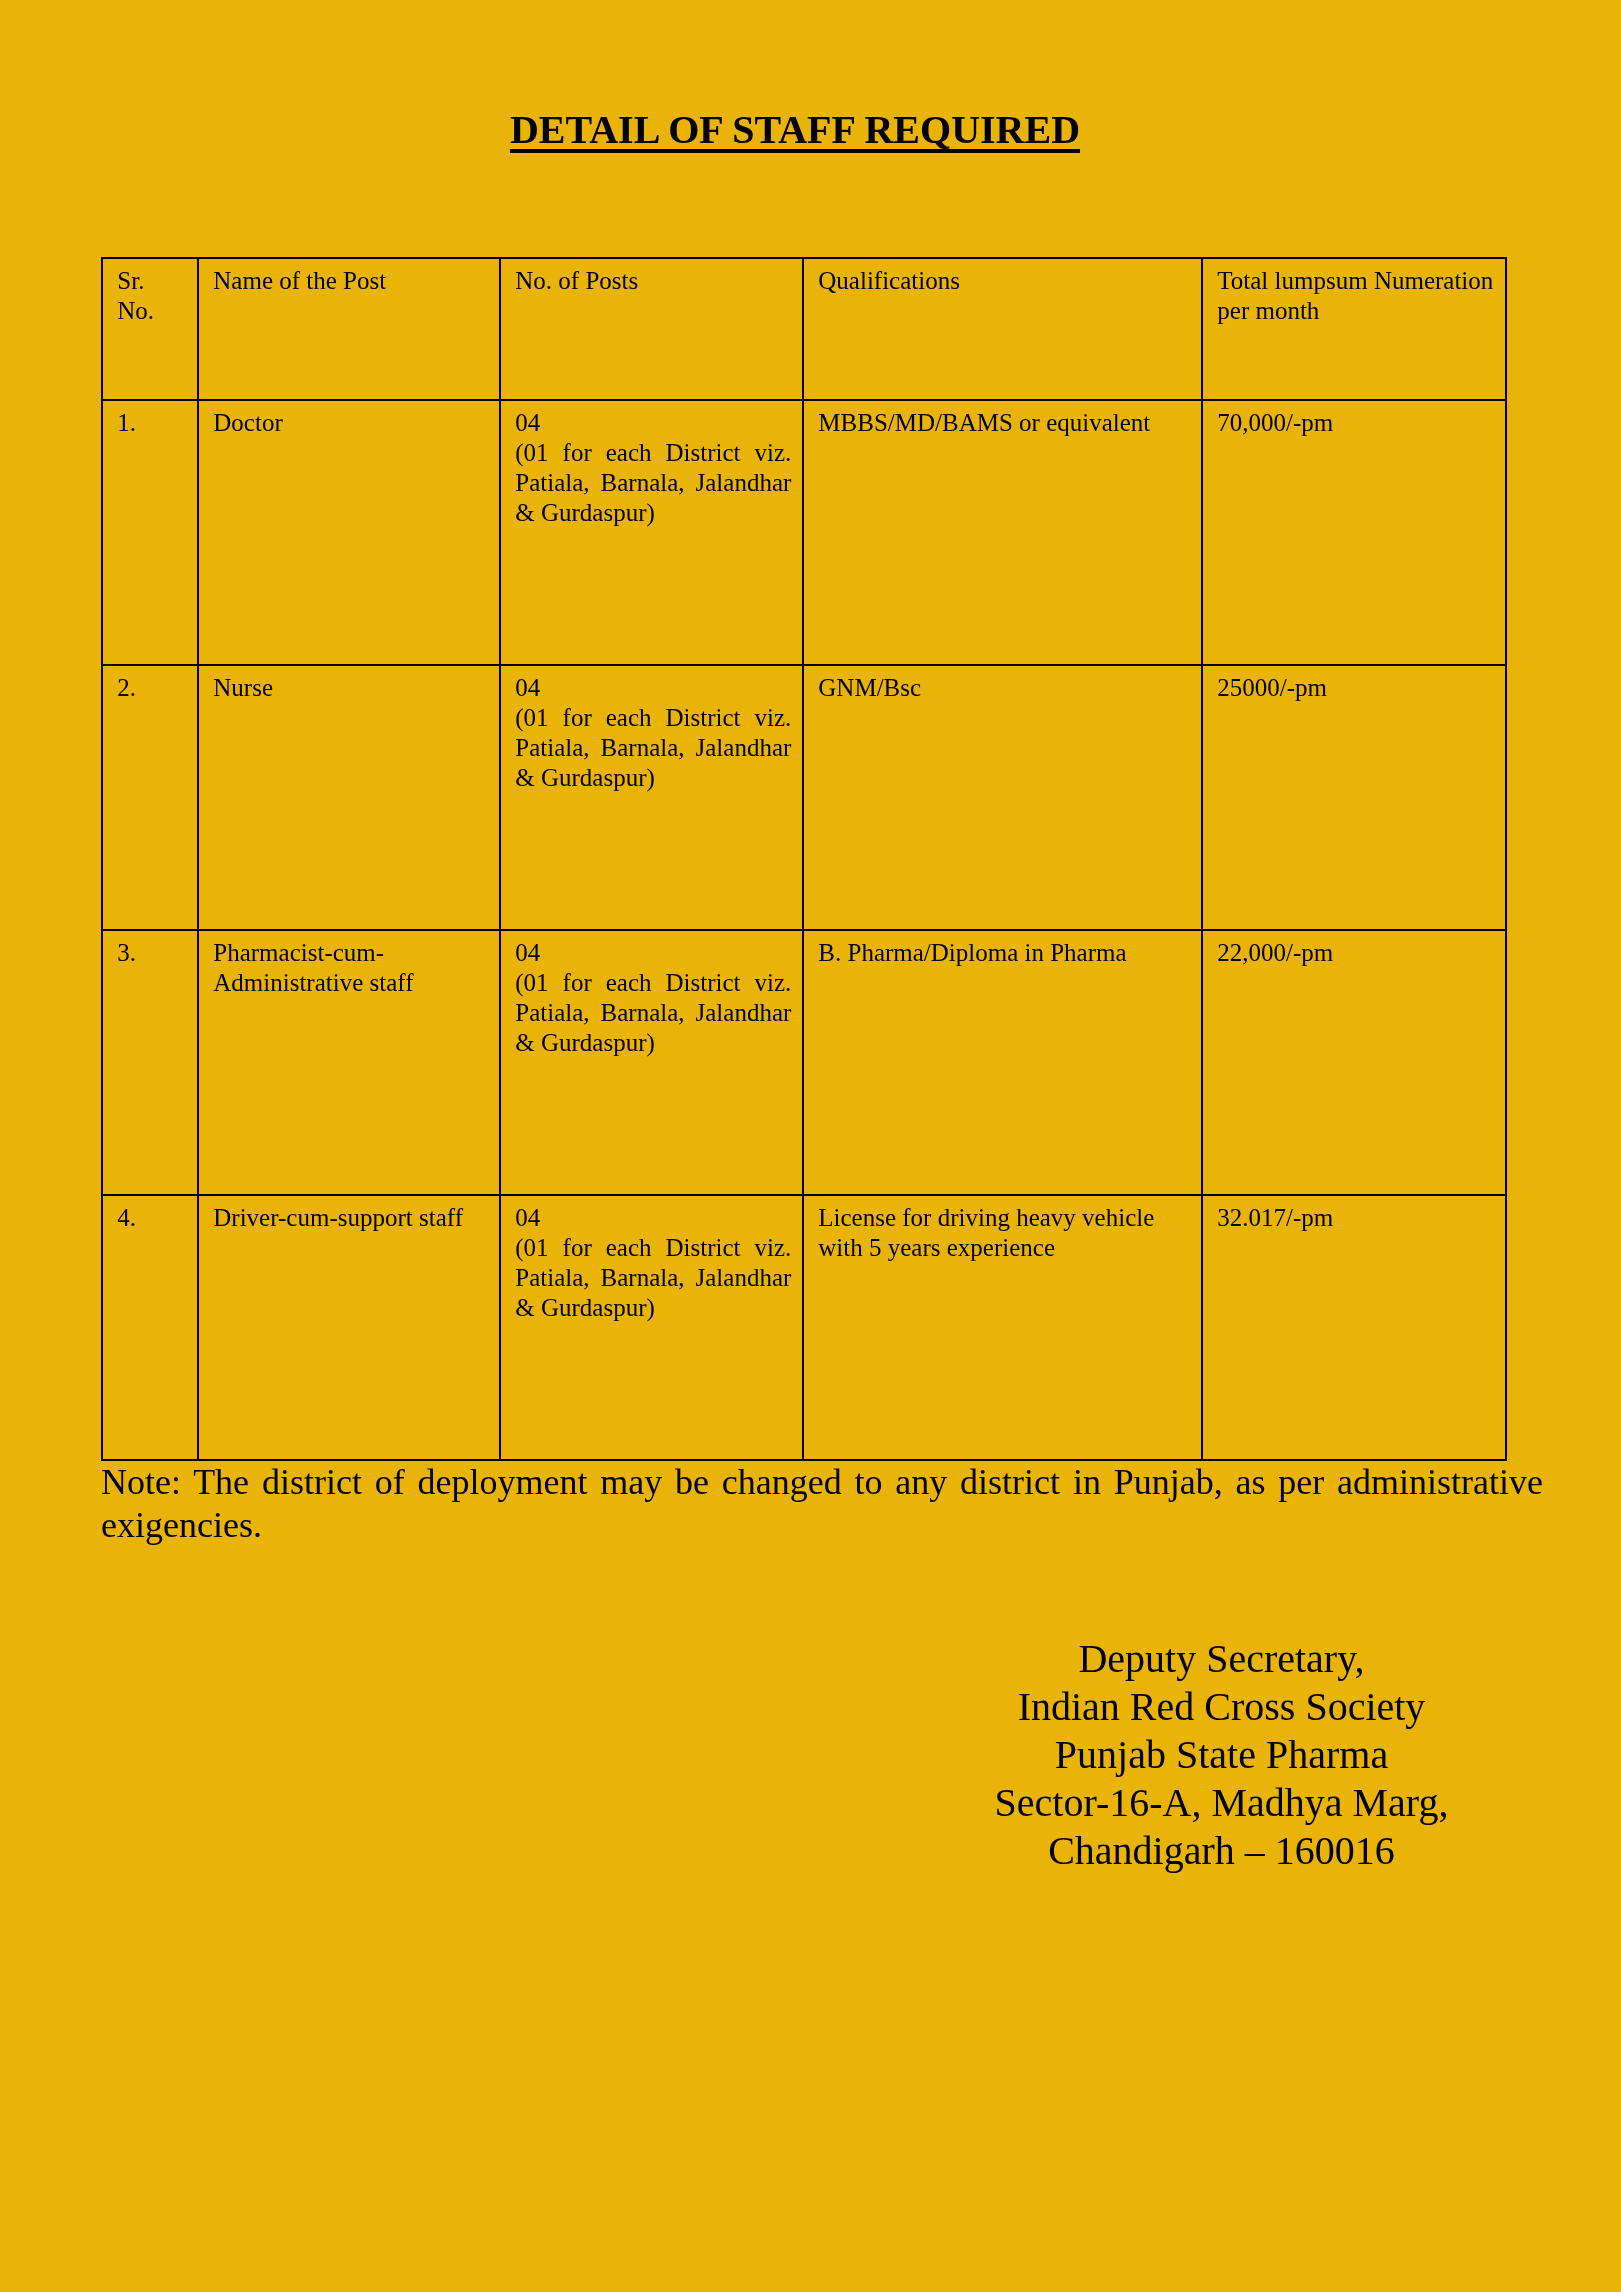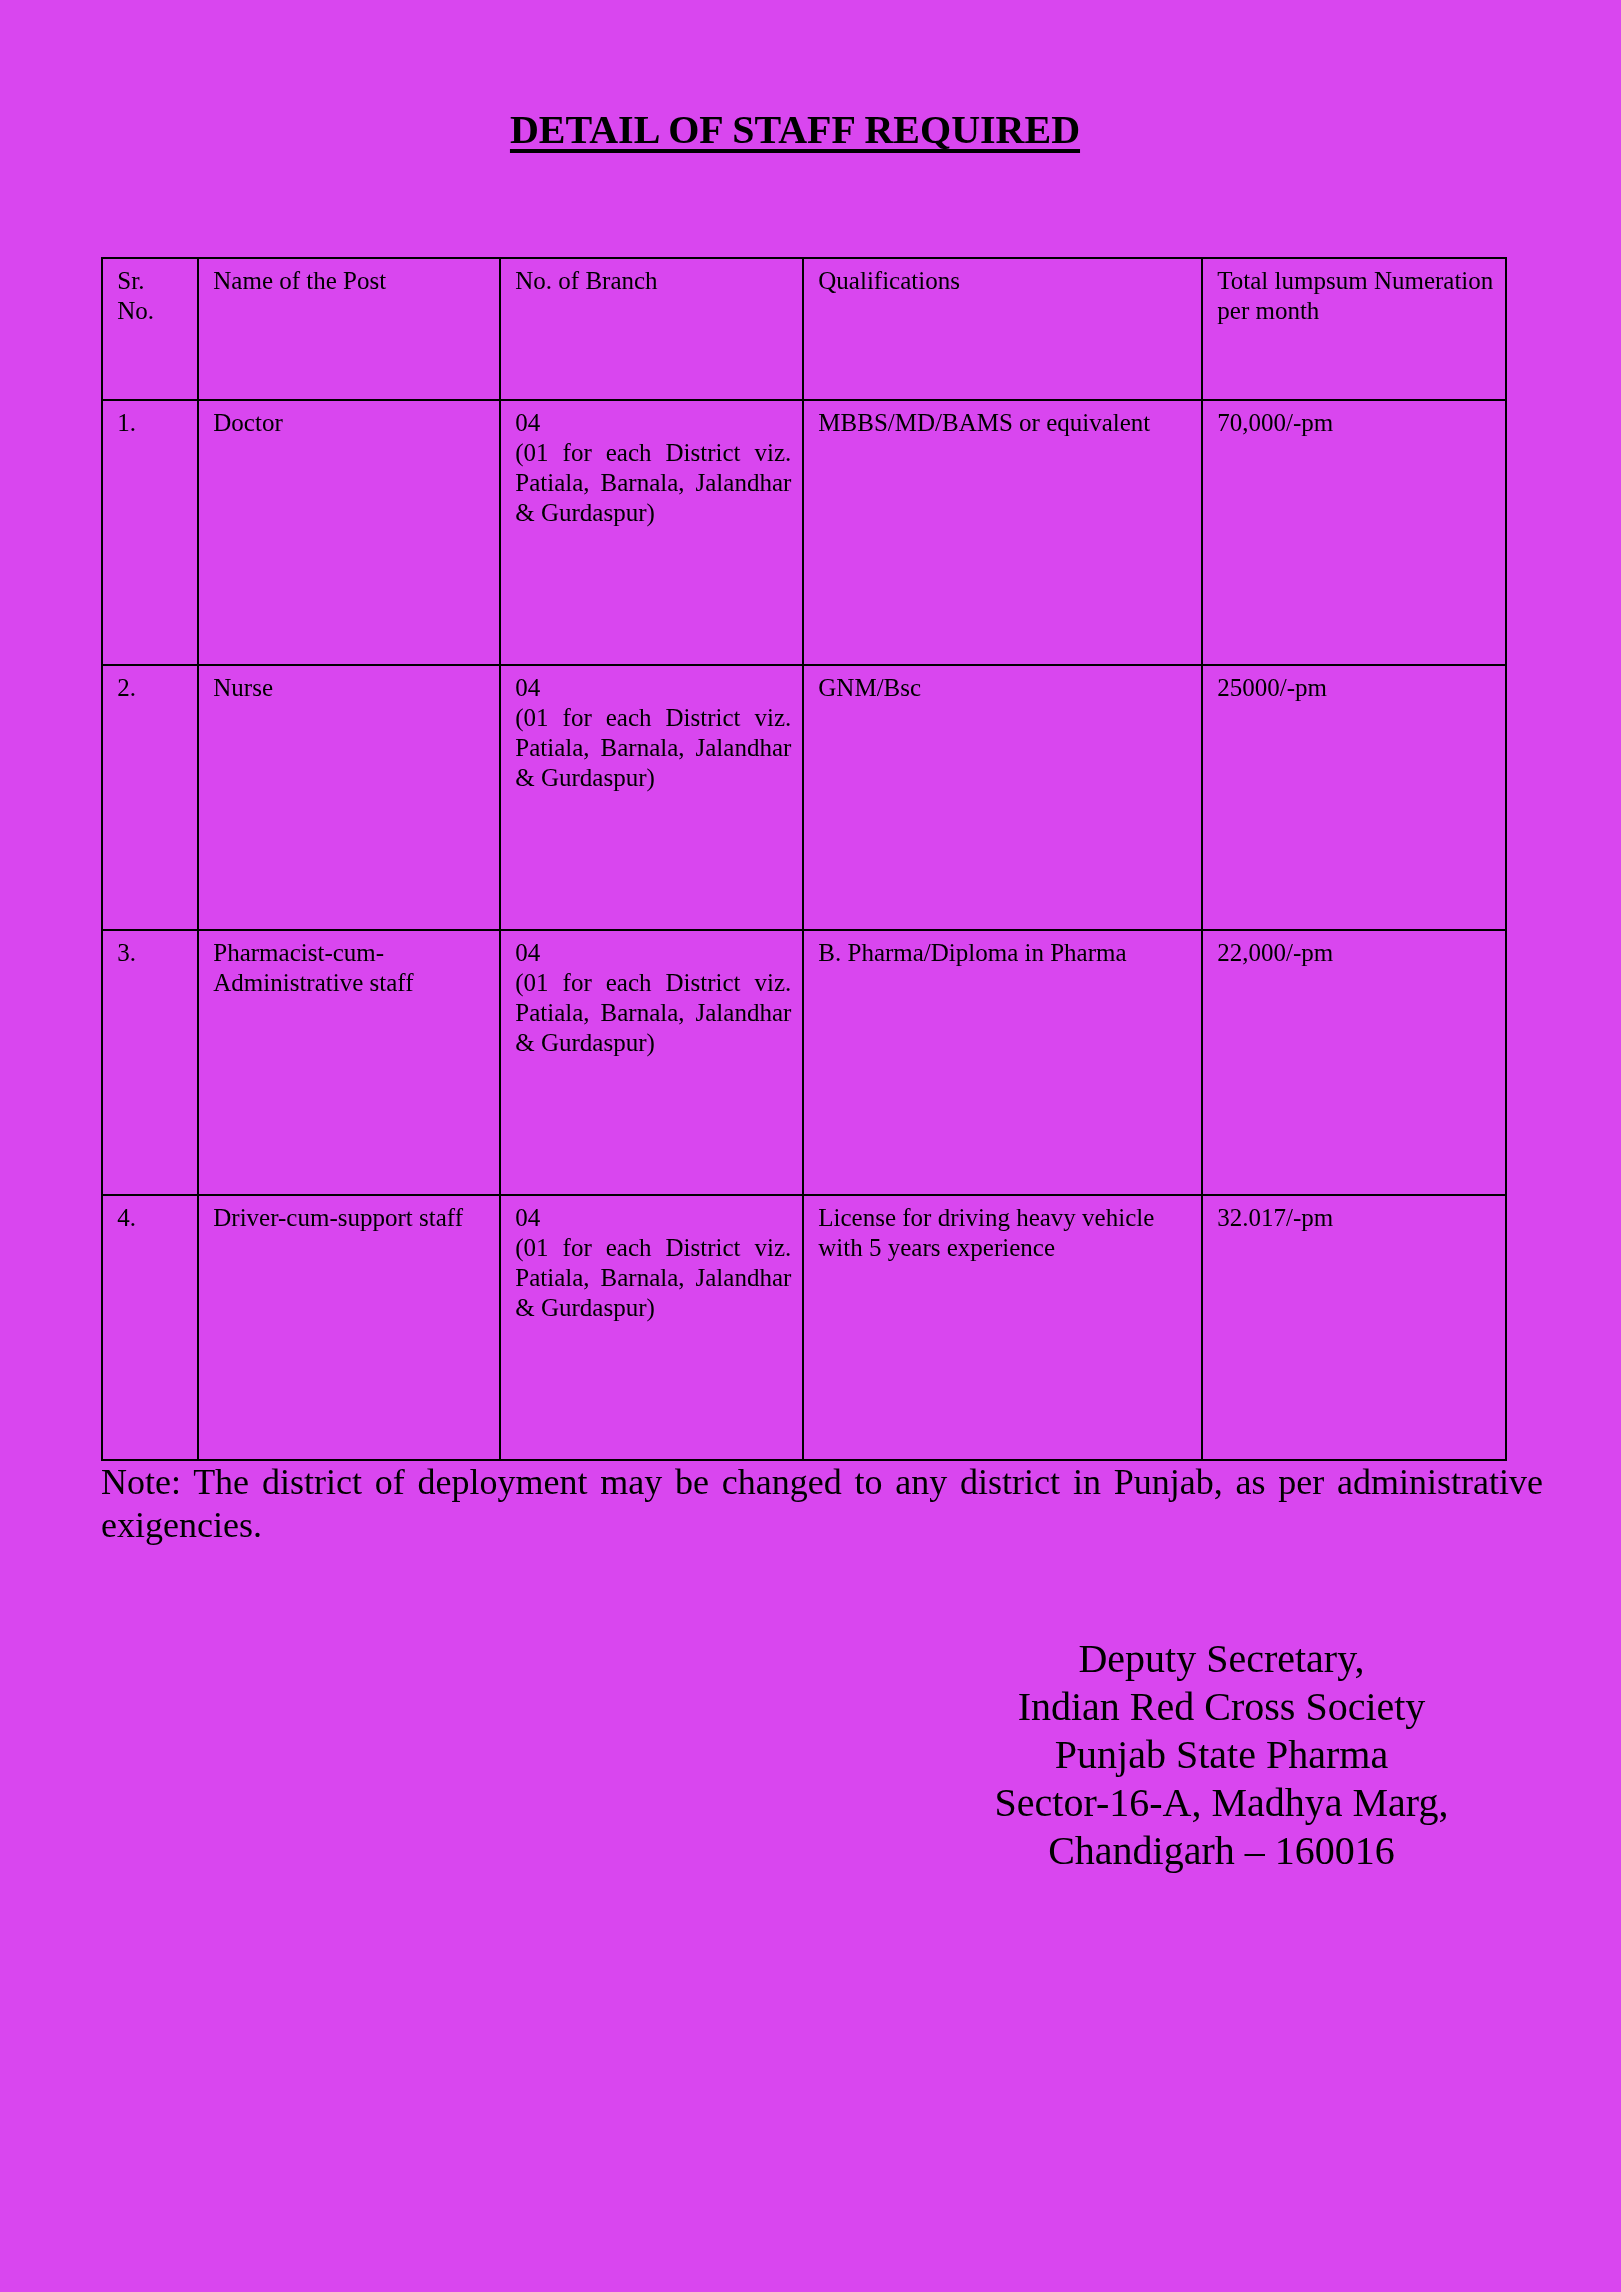--- a/index.html
+++ b/index.html
@@ -9,21 +9,21 @@
     height: 2293px;
     font-family: "Liberation Serif", "DejaVu Serif", serif;
     color: #000000;
     position: relative;
     overflow: hidden;
   }
   .page {
     width: 1622px;
     height: 2293px;
     padding: 106px 79px 0 101px;
-    background: #d946ef;
+    background: #eab308;
   }
   .doc-title {
     font-size: 40px;
     font-weight: bold;
     text-align: center;
     text-decoration: underline;
     text-underline-offset: 6.3px;
     text-decoration-thickness: 3.6px;
     letter-spacing: 0px;
     margin-top: 0px;
@@ -81,21 +81,21 @@
       <col class="c-sr">
         <col class="c-name">
         <col class="c-posts">
         <col class="c-qual">
         <col class="c-pay">
     </colgroup>
     <thead>
       <tr>
         <th>Sr. No.</th>
         <th>Name of the Post</th>
-        <th>No. of Branch</th>
+        <th>No. of Posts</th>
         <th>Qualifications</th>
         <th>Total lumpsum Numeration per month</th>
       </tr>
     </thead>
     <tbody>
       <tr>
         <td>1.</td>
         <td>Doctor</td>
         <td>
           <span class="posts-count">04</span>

